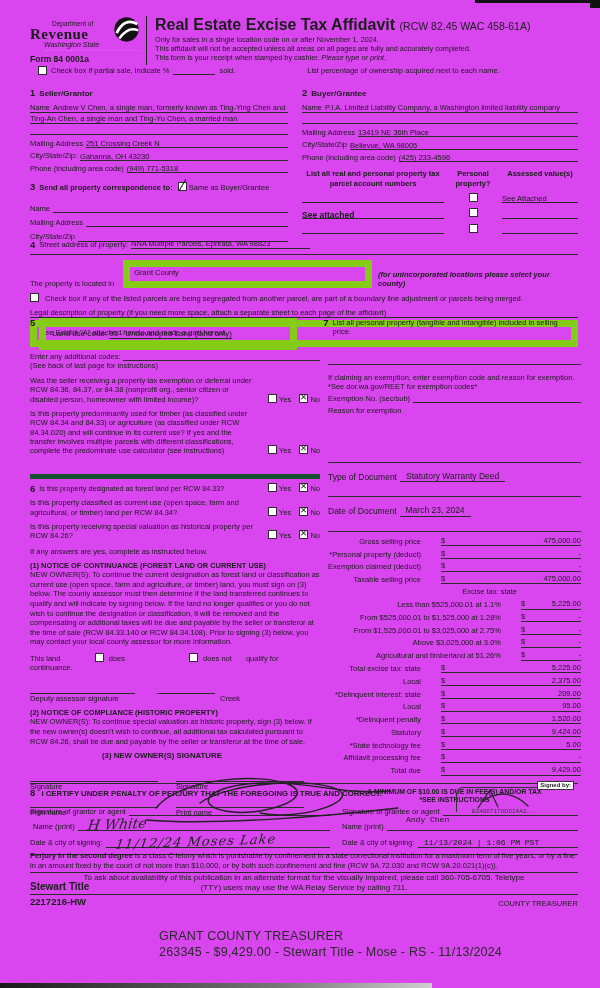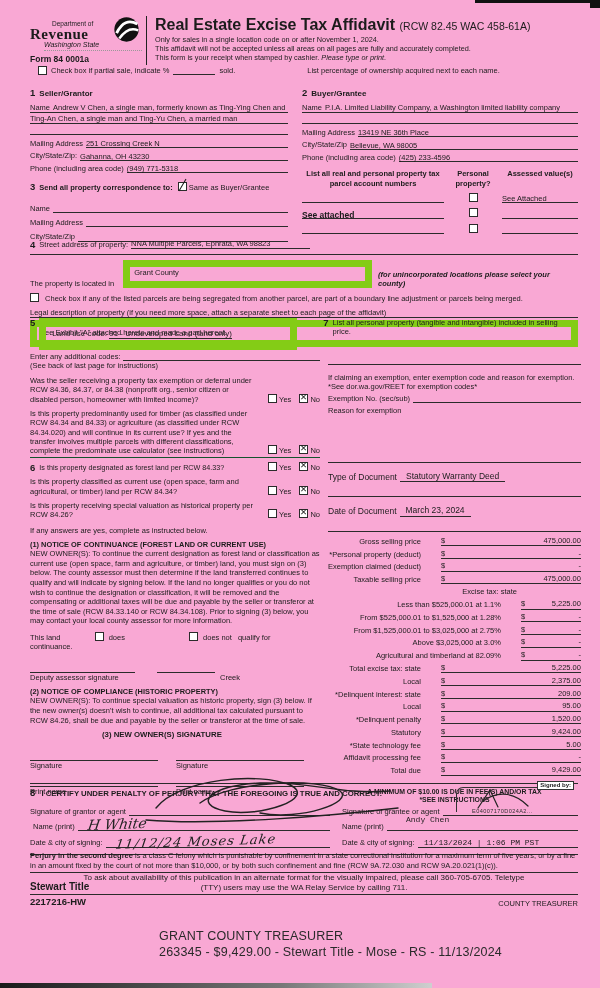--- a/index.html
+++ b/index.html
@@ -1,16 +1,16 @@
 <!DOCTYPE html>
 <html><head>
 <meta charset="utf-8">
 <style>
   html,body{margin:0;padding:0;background:#e8e8e8}
-  .page{position:relative;width:600px;height:988px;background:#f9a8d4;font-family:"Liberation Sans",sans-serif;font-size:7.5px;color:#1c1c1c;overflow:hidden;margin:0 auto;line-height:1.25}
+  .page{position:relative;width:600px;height:988px;background:#d946ef;font-family:"Liberation Sans",sans-serif;font-size:7.5px;color:#1c1c1c;overflow:hidden;margin:0 auto;line-height:1.25}
   .abs{position:absolute}
   .b{font-weight:bold}
   .i{font-style:italic}
   .row{display:flex;align-items:flex-end}
   .fl{flex:1;border-bottom:1px solid #2b2b2b;height:8px;min-width:10px}
   .uv{border-bottom:1px solid #2b2b2b}
   .num{font-weight:bold;font-size:9.5px;margin-right:4px;line-height:1}
   .lab{margin-right:3px;white-space:nowrap}
   .cb{display:inline-block;width:7px;height:7px;border:1px solid #2b2b2b;position:relative;vertical-align:-1px;background:#fff;flex:none}
   .cb.ck::after{content:"\2715";position:absolute;left:-0.5px;top:-2px;font-size:8.5px;line-height:9px;color:#1c1c1c}
@@ -235,21 +235,21 @@
       <div>(See back of last page for instructions)</div>
 
       <div class="q">
         <div class="qt" style="max-width:228px">Was the seller receiving a property tax exemption or deferral under RCW 84.36, 84.37, or 84.38 (nonprofit org., senior citizen or disabled person, homeowner with limited income)?</div>
         <span class="yn">
           <span class="cb"></span><span>Yes</span>
           <span class="cb ck"></span><span>No</span>
         </span>
       </div>
 
-      <div class="q" style="border-bottom:1px solid #14532d;padding-bottom:1px">
+      <div class="q" style="border-bottom:5px solid #14532d;padding-bottom:18px">
         <div class="qt b-last" style="max-width:228px">Is this property predominantly used for timber (as classified under RCW 84.34 and 84.33) or agriculture (as classified under RCW 84.34.020) and will continue in its current use? If yes and the transfer involves multiple parcels with different classifications, complete the predominate use calculator (see instructions)</div>
         <span class="yn">
           <span class="cb"></span><span>Yes</span>
           <span class="cb ck"></span><span>No</span>
         </span>
       </div>
 
       <div class="q" style="margin-top:4px">
         <span class="num">6</span>
         <div class="qt" style="font-size:7.2px">Is this property designated as forest land per RCW 84.33?</div>
@@ -279,21 +279,21 @@
 
       <div class="b" style="margin-top:5px;font-size:7.4px">(1) NOTICE OF CONTINUANCE (FOREST LAND OR CURRENT USE)</div>
       <div style="line-height:9.6px">NEW OWNER(S): To continue the current designation as forest land or classification as current use (open space, farm and agriculture, or timber) land, you must sign on (3) below. The county assessor must then determine if the land transferred continues to qualify and will indicate by signing below. If the land no longer qualifies or you do not wish to continue the designation or classification, it will be removed and the compensating or additional taxes will be due and payable by the seller or transferor at the time of sale (RCW 84.33.140 or RCW 84.34.108). Prior to signing (3) below, you may contact your local county assessor for more information.</div>
 
       <div style="margin-top:6px">
         <span>This land</span>
         <span class="cb" style="margin-left:32px"></span>
         <span style="margin-left:3px">does</span>
         <span class="cb" style="margin-left:62px"></span>
         <span style="margin-left:3px">does not</span>
-        <span style="margin-left:4px">qualify for</span>
+        <span style="margin-left:12px">qualify for</span>
       </div>
       <div>continuance.</div>
 
       <div class="row" style="margin-top:12px">
         <span class="fl" style="max-width:168px"></span>
         <span style="width:22px"></span>
         <span class="fl" style="max-width:58px"></span>
         <span style="flex:1"></span>
       </div>
       <div class="row">
@@ -410,21 +410,21 @@
             </span>
           </div>
         <div class="trow br">
             <span class="tl">Above $3,025,000 at 3.0%</span>
             <span class="tline">
               <span class="d">$</span>
               <span class="amt">-</span>
             </span>
           </div>
         <div class="trow br">
-            <span class="tl">Agricultural and timberland at 82.09%</span>
+            <span class="tl">Agricultural and timberland at 51.26%</span>
             <span class="tline">
               <span class="d">$</span>
               <span class="amt">-</span>
             </span>
           </div>
         <div class="trow">
             <span class="tl">Total excise tax: state</span>
             <span class="tline">
               <span class="d">$</span>
               <span class="amt">5,225.00</span>

